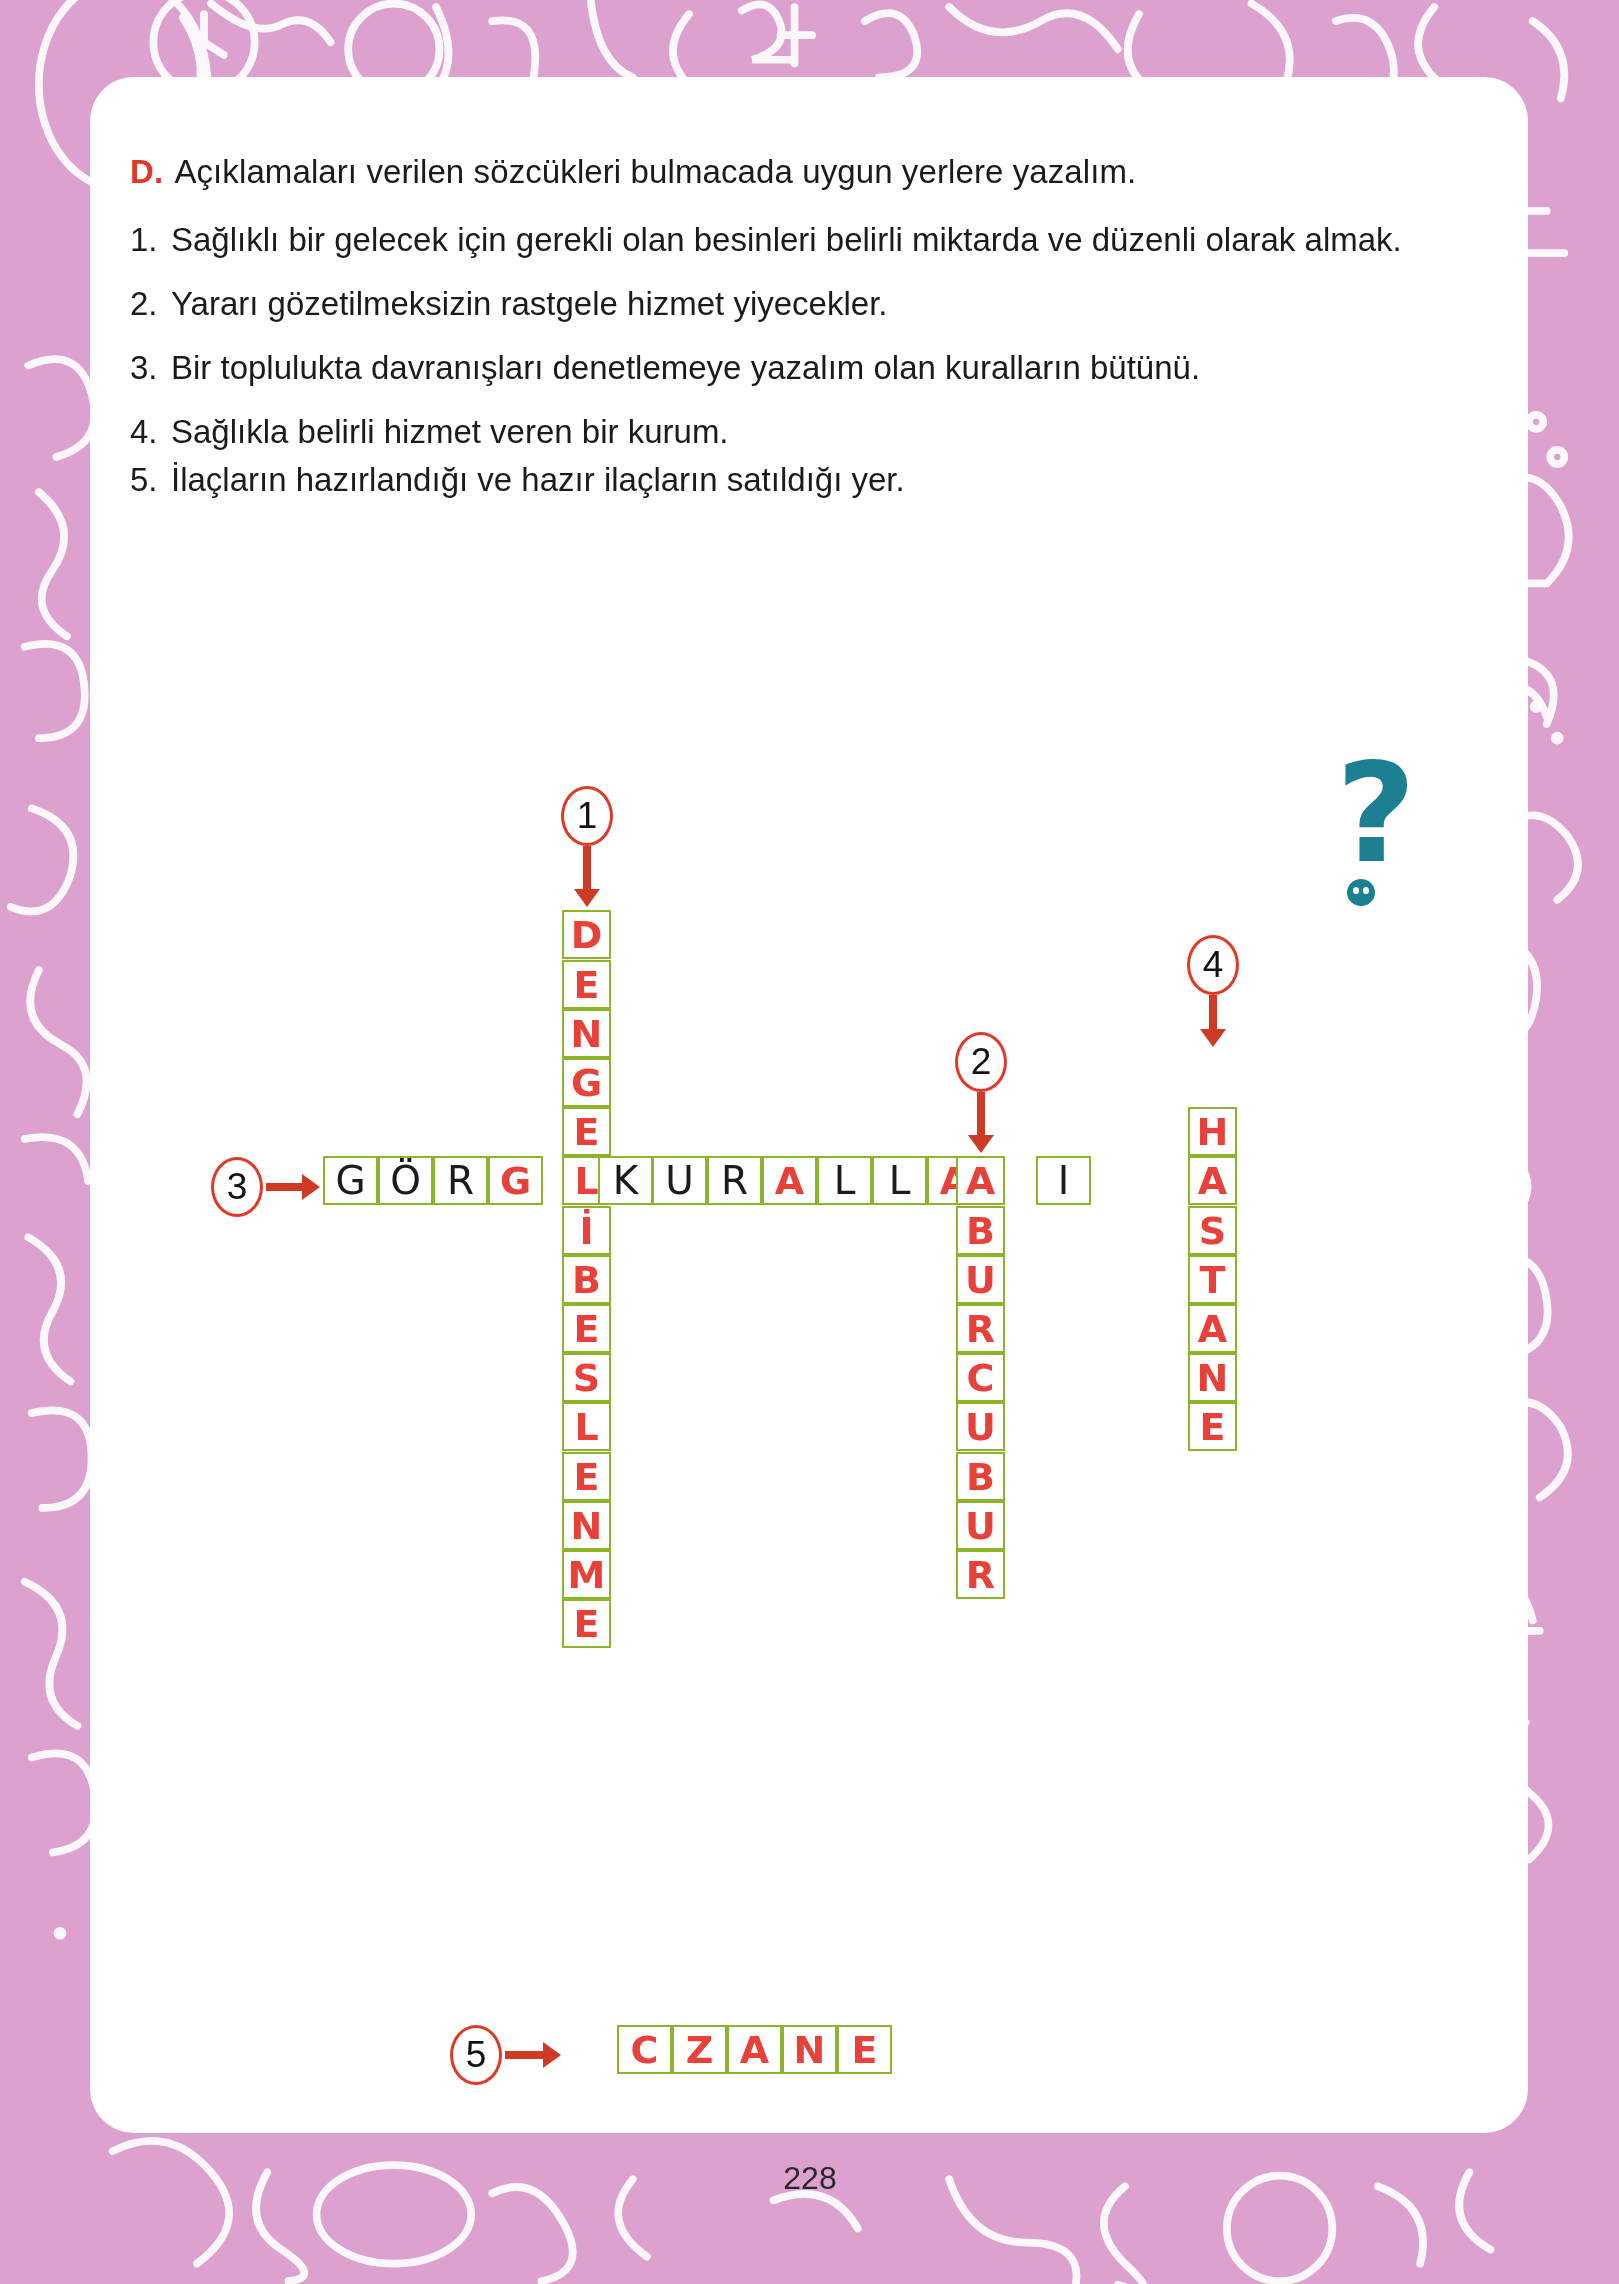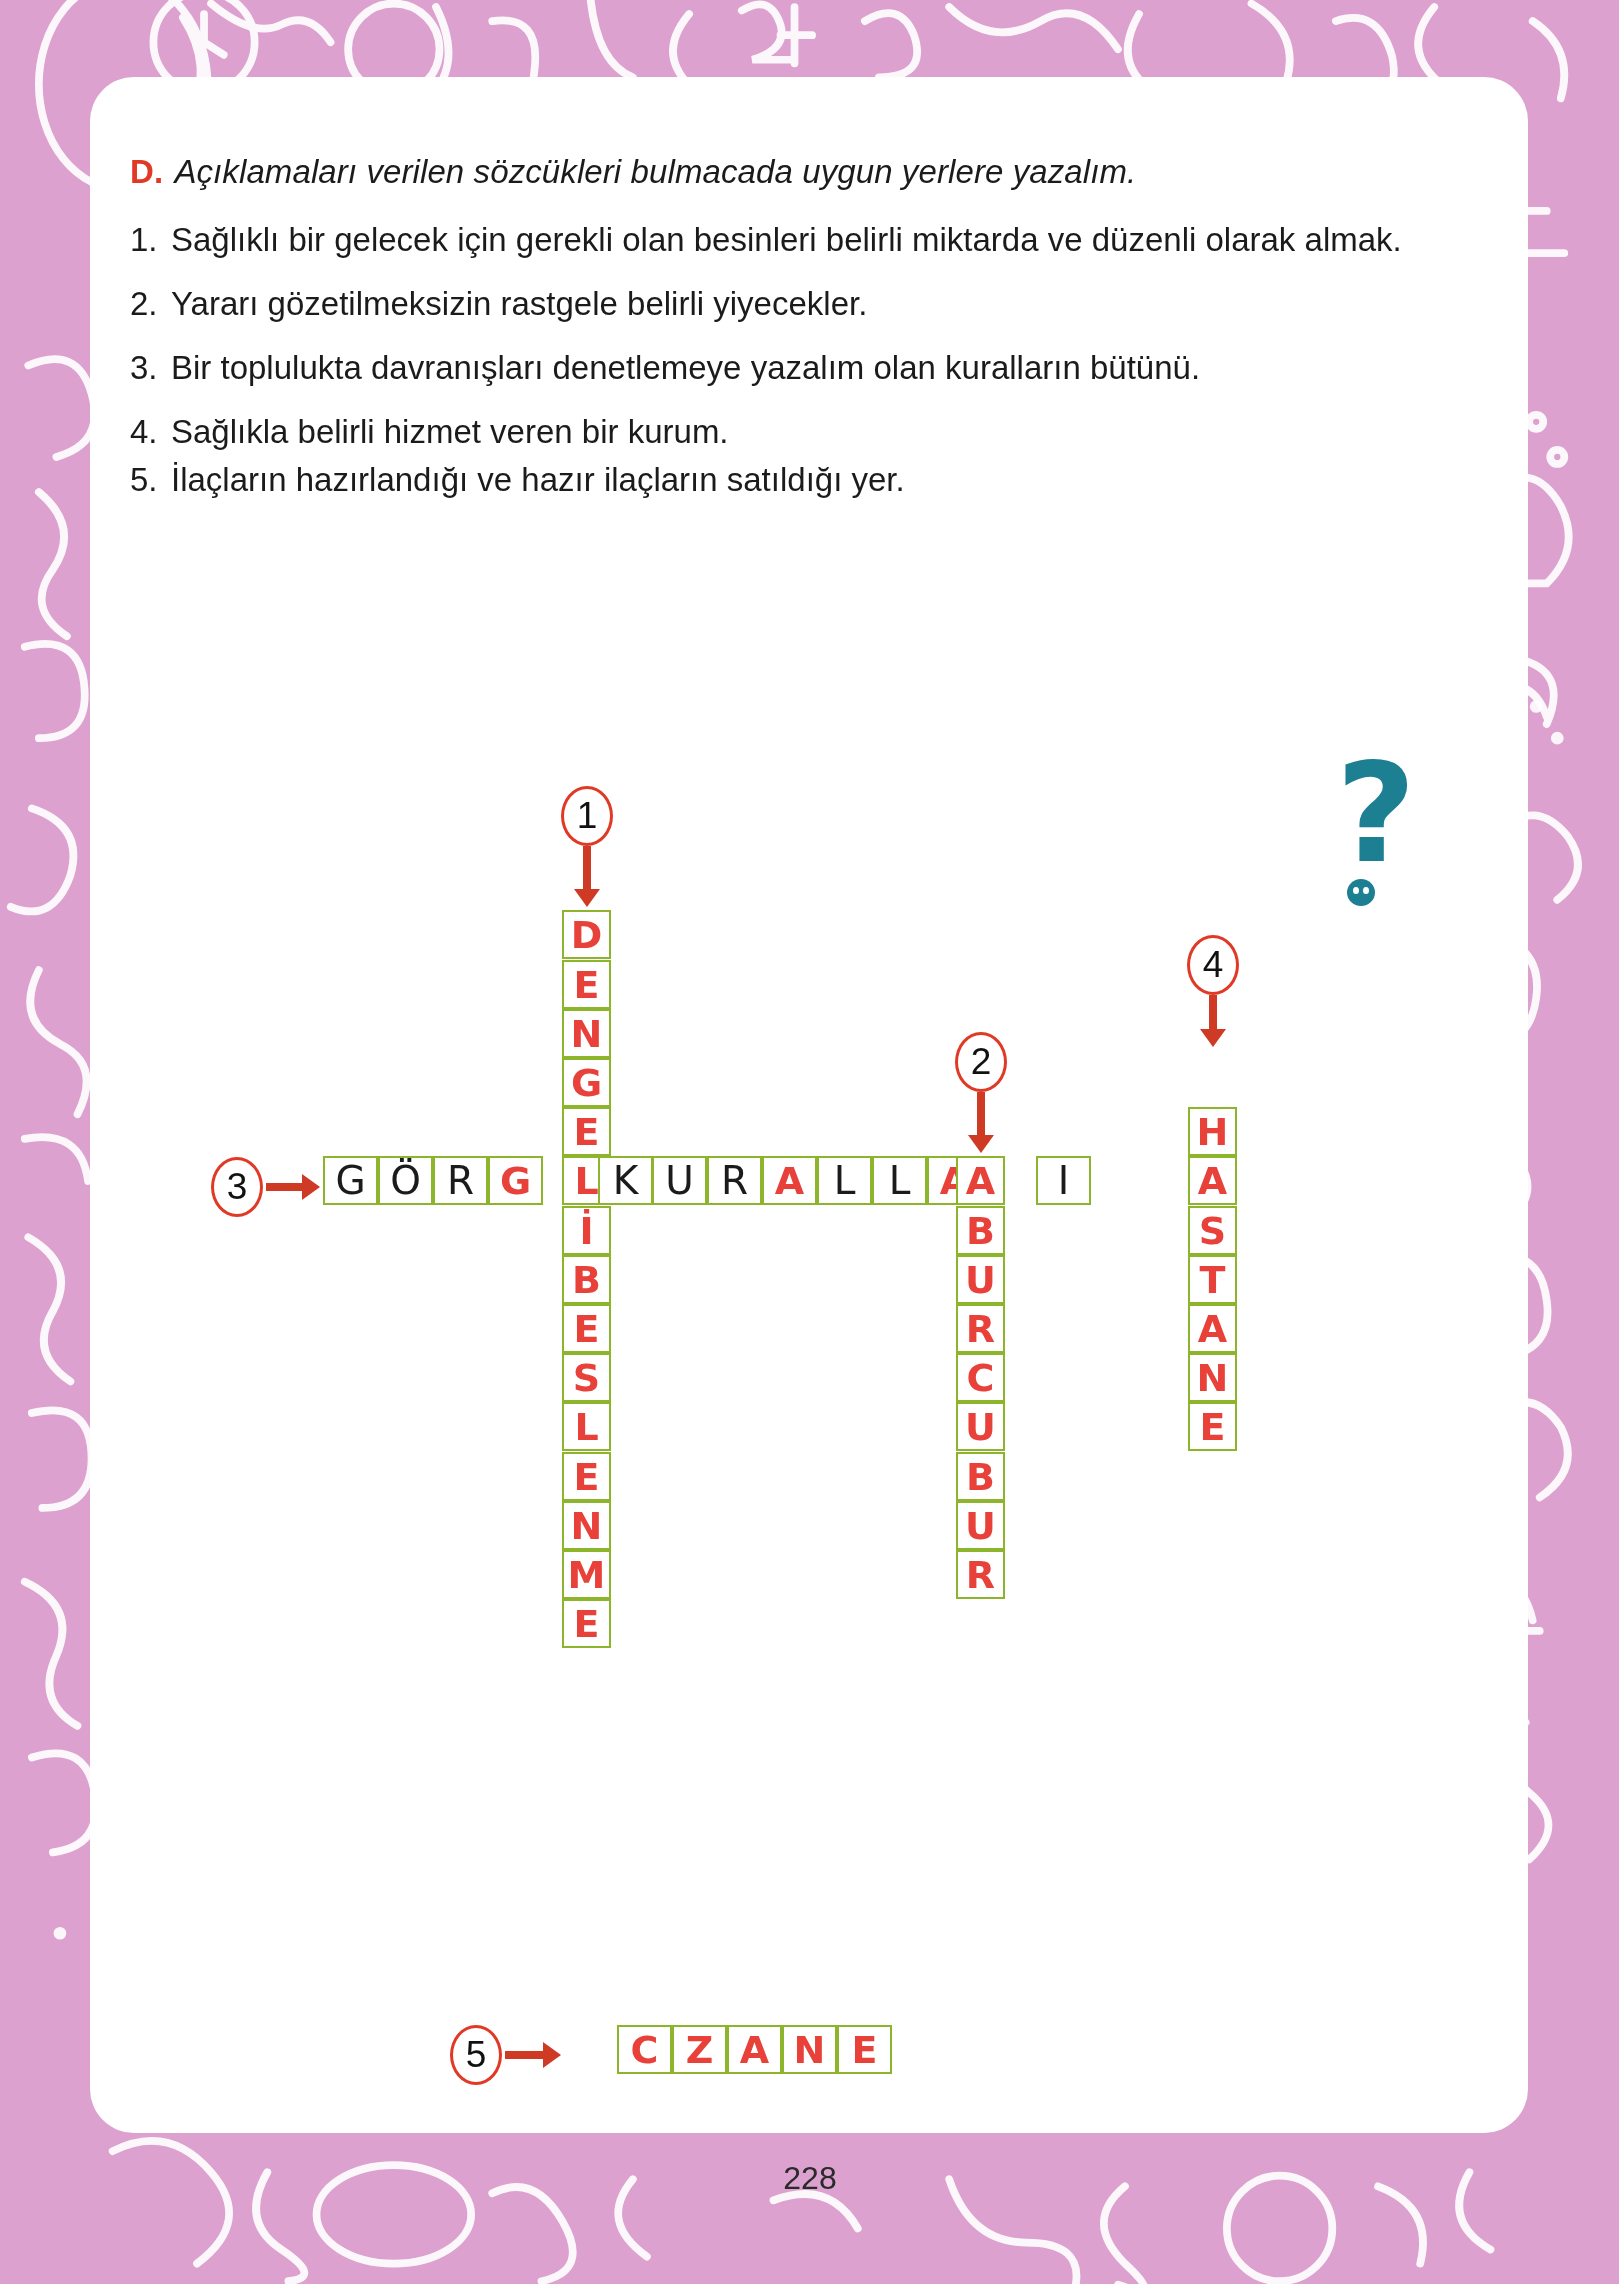--- a/index.html
+++ b/index.html
@@ -53,21 +53,21 @@
     letter-spacing: 0.1px;
   }
 
   .prompt-letter {
     color: #e03a27;
     font-weight: 700;
     flex: 0 0 auto;
     margin-right: 11.2px;
   }
 
-  .prompt-text { flex: 1 1 auto; font-style: italic; }
+  .prompt-text { flex: 1 1 auto; }
 
   .clue-list { margin-top: 25px; }
 
   .clue-row {
     display: flex;
     align-items: flex-start;
     font-size: 33px;
     line-height: 1.30;
     color: #1b1b1b;
     margin-bottom: 21px;
@@ -299,21 +299,21 @@
 
   <div class="clue-list">
 
     <div class="clue-row">
       <span class="clue-num">1.</span>
       <span class="clue-text">Sağlıklı bir gelecek için gerekli olan besinleri belirli miktarda ve düzenli olarak almak.</span>
     </div>
 
     <div class="clue-row">
       <span class="clue-num">2.</span>
-      <span class="clue-text">Yararı gözetilmeksizin rastgele belirli yiyecekler.</span>
+      <span class="clue-text">Yararı gözetilmeksizin rastgele hizmet yiyecekler.</span>
     </div>
 
     <div class="clue-row">
       <span class="clue-num">3.</span>
       <span class="clue-text">Bir toplulukta davranışları denetlemeye yazalım olan kuralların bütünü.</span>
     </div>
 
     <div class="clue-row tight">
       <span class="clue-num">4.</span>
       <span class="clue-text">Sağlıkla belirli hizmet veren bir kurum.</span>

